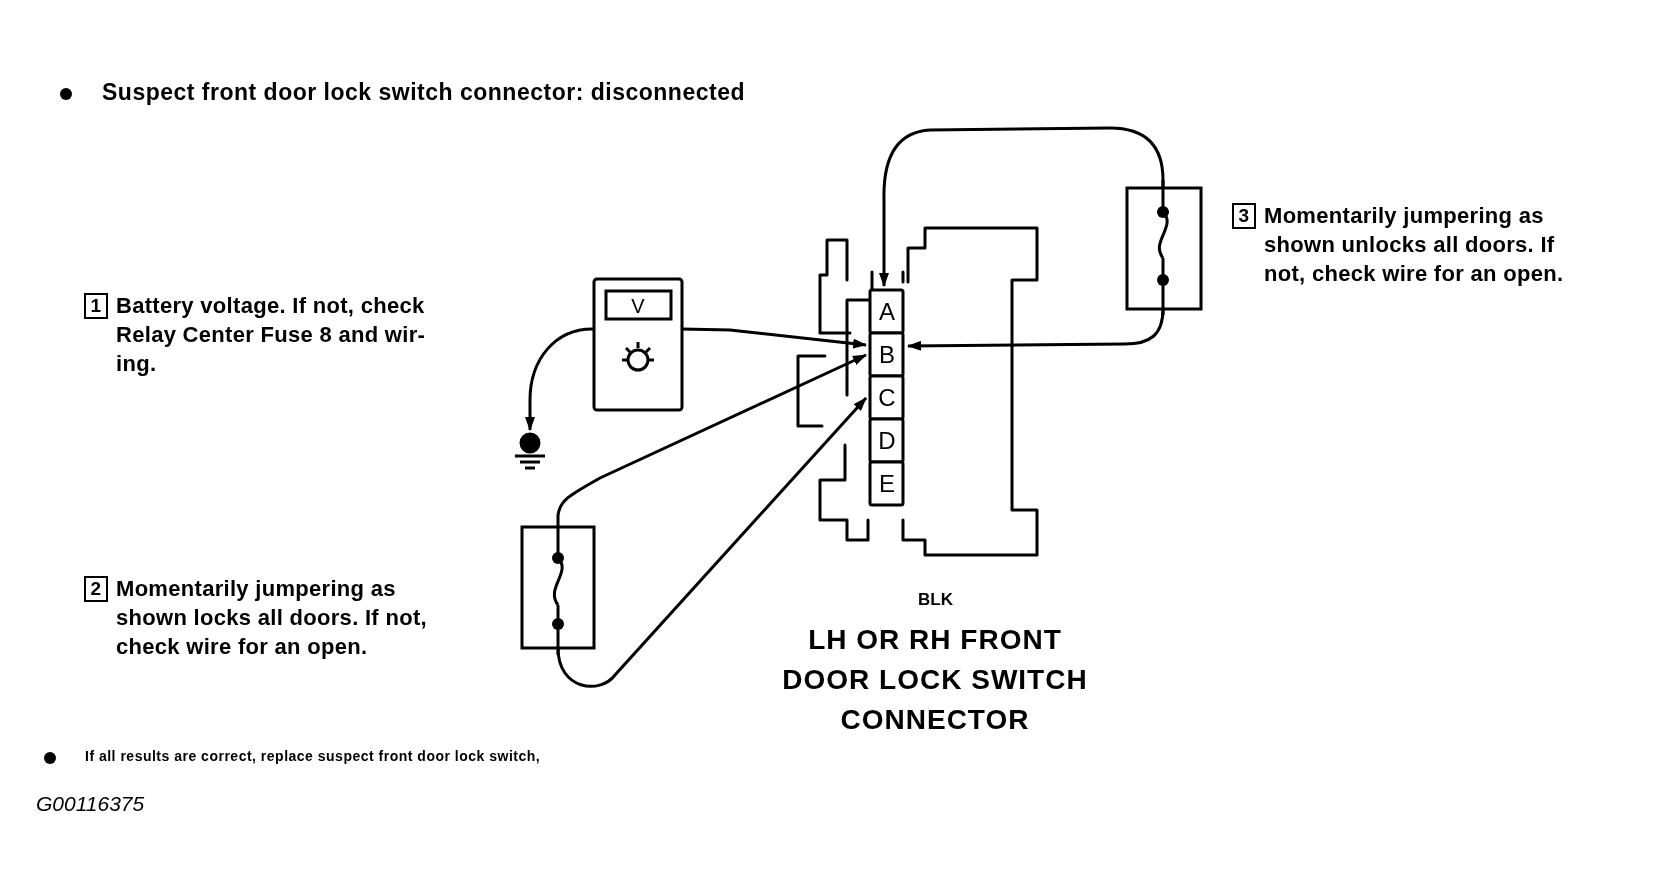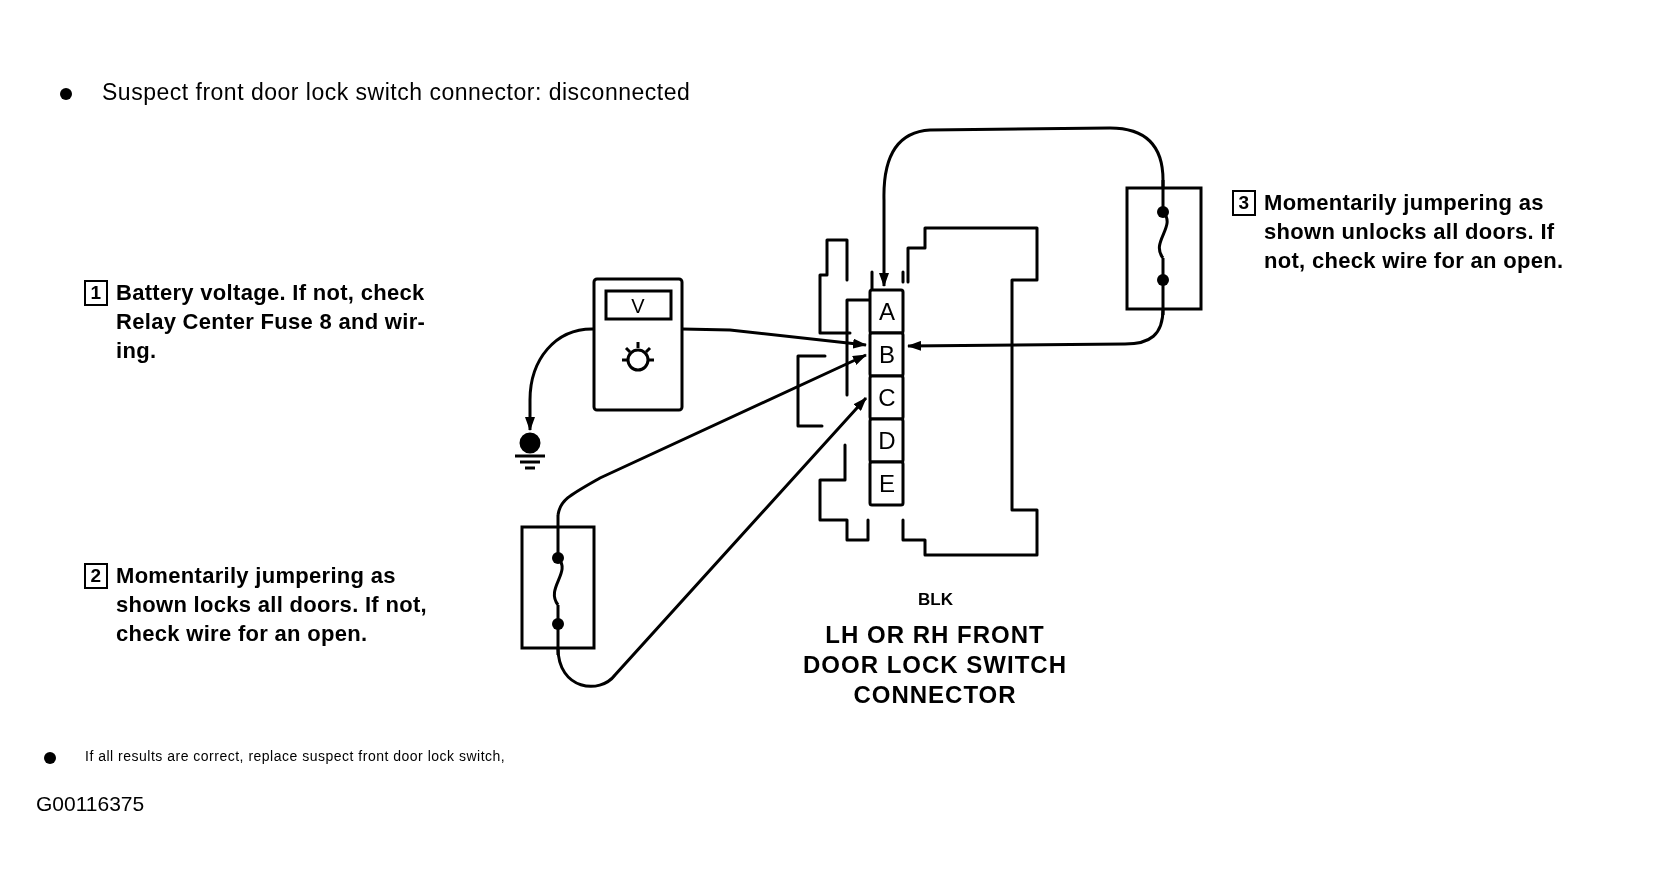--- a/index.html
+++ b/index.html
@@ -1,24 +1,24 @@
 <!DOCTYPE html>
 <html><head>
 <meta charset="utf-8">
 <style>
   html, body { margin: 0; padding: 0; background: #ffffff; }
   body { width: 1661px; height: 885px; position: relative; overflow: hidden;
          font-family: "Liberation Sans", sans-serif; color: #000; }
-  .txt { position: absolute; font-weight: normal; font-size: 23px; line-height: 29px; white-space: nowrap; letter-spacing: 0.5px; text-align: center; }
+  .txt { position: absolute; font-weight: bold; font-size: 23px; line-height: 29px; white-space: nowrap; letter-spacing: 0.5px; text-align: center; }
   .bullet { position: absolute; width: 12px; height: 12px; border-radius: 50%; background: #000; }
   .numbox { display: inline-block; width: 20px; height: 22px; border: 2px solid #000; font-size: 19px; line-height: 22px;
             text-align: center; margin-right: 8px; vertical-align: top; margin-top: 2px; }
-  .note { position: absolute; font-weight: bold; font-size: 22px; line-height: 29px; letter-spacing: 0.3px; }
+  .note { position: absolute; font-weight: bold; font-size: 22px; line-height: 29px; letter-spacing: 0.3px; margin-top: 13px; }
   .note .body { display: inline-block; vertical-align: top; white-space: pre-line; }
-  .caption { position: absolute; text-align: center; font-weight: bold; font-size: 24px; line-height: 30px; letter-spacing: 1px; white-space: pre-line; }
+  .caption { position: absolute; text-align: center; font-weight: bold; font-size: 28px; line-height: 40px; letter-spacing: 1px; white-space: pre-line; }
   .blk { position: absolute; font-size: 17px; font-weight: bold; }
   .figid { position: absolute; font-size: 21px; font-weight: normal; }
   svg { position: absolute; left: 0; top: 0; }
 </style>
 </head>
 <body>
 
 <div class="bullet" style="left:60px; top:88px;"></div>
 <div class="txt" style="left:102px; top:78px;">Suspect front door lock switch connector: disconnected</div>
 
@@ -113,13 +113,13 @@
 not, check wire for an open.</span>
 </div>
 
 <div class="blk" style="left:918px; top:590px;">BLK</div>
 <div class="caption" style="left:770px; top:620px; width:330px;">LH OR RH FRONT
 DOOR LOCK SWITCH
 CONNECTOR</div>
 
 <div class="bullet" style="left:44px; top:752px;"></div>
 <div class="txt" style="left:85px; top:742px; font-size:14px;">If all results are correct, replace suspect front door lock switch,</div>
-<div class="figid" style="left:36px; top:792px;">G00116375</div>
+<div class="figid" style="left:36px; top:792px;font-style:italic;">G00116375</div>
 
 </body></html>

